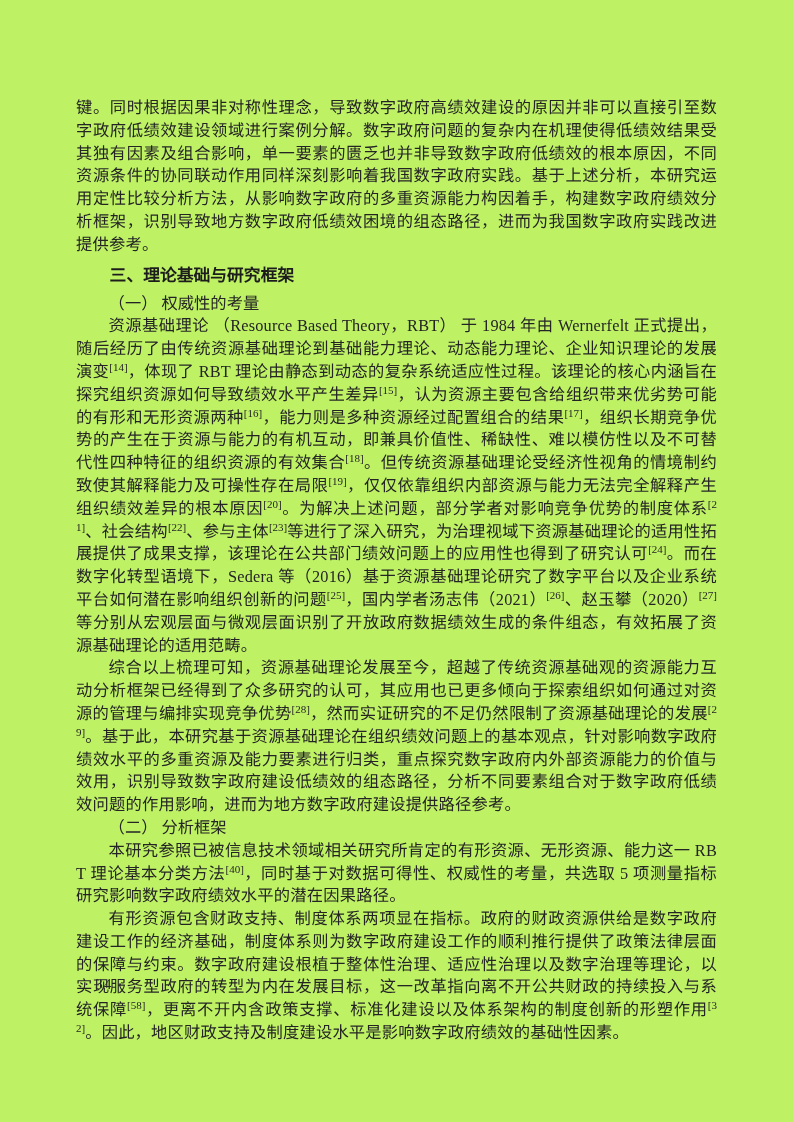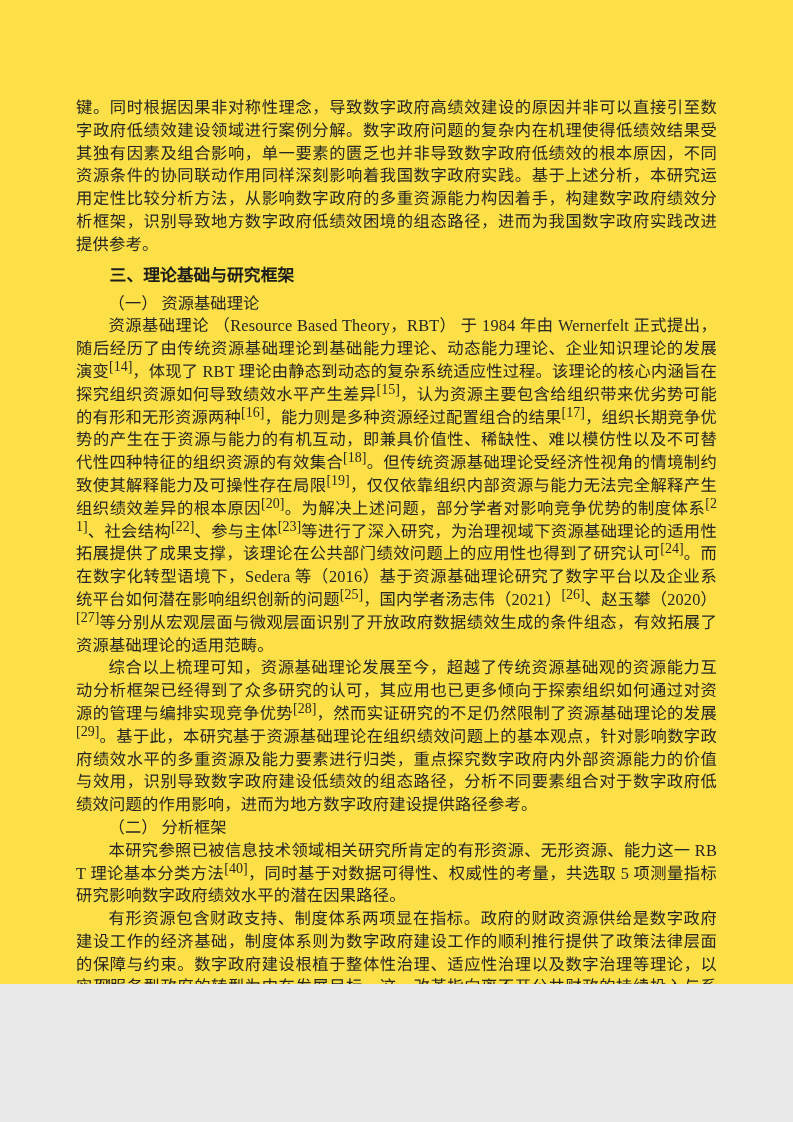--- a/index.html
+++ b/index.html
@@ -3,23 +3,23 @@
 <meta charset="utf-8">
 <style>
   html, body {
     margin: 0;
     padding: 0;
     background: #e8e8e8;
   }
   .page {
     position: relative;
     width: 793px;
-    height: 984px;
+    height: 1122px;
     margin: 0 auto;
-    background: #fde047;
+    background: #bef264;
     overflow: hidden;
     font-family: "Liberation Serif", "DejaVu Serif", serif;
     color: #242424;
   }
   .content {
     position: absolute;
     top: 97px;
     left: 76px;
     width: 641px;
   }
@@ -45,21 +45,21 @@
     color: #1c1c1c;
   }
   .subheading {
     margin: 0;
     font-size: 16.3px;
     line-height: 22.8px;
     text-indent: 2em;
     font-weight: normal;
   }
   sup.ref {
-    font-size: 14px;
+    font-size: 11px;
     line-height: 0;
     vertical-align: super;
     letter-spacing: 0;
   }
   .page-number {
     position: absolute;
     top: 975px;
     left: 84px;
     font-size: 15.5px;
     letter-spacing: 1px;
@@ -69,21 +69,21 @@
 </head>
 <body>
 
 <div class="page">
   <div class="content">
 
     <p class="para no-indent">键。同时根据因果非对称性理念，导致数字政府高绩效建设的原因并非可以直接引至数字政府低绩效建设领域进行案例分解。数字政府问题的复杂内在机理使得低绩效结果受其独有因素及组合影响，单一要素的匮乏也并非导致数字政府低绩效的根本原因，不同资源条件的协同联动作用同样深刻影响着我国数字政府实践。基于上述分析，本研究运用定性比较分析方法，从影响数字政府的多重资源能力构因着手，构建数字政府绩效分析框架，识别导致地方数字政府低绩效困境的组态路径，进而为我国数字政府实践改进提供参考。</p>
 
     <h2 class="heading">三、理论基础与研究框架</h2>
 
-    <p class="subheading">（一） 资源基础理论</p>
+    <p class="subheading">（一） 权威性的考量</p>
 
     <p class="para">资源基础理论 （Resource Based Theory，RBT） 于 1984 年由 Wernerfelt 正式提出，随后经历了由传统资源基础理论到基础能力理论、动态能力理论、企业知识理论的发展演变<sup class="ref">[14]</sup>，体现了 RBT 理论由静态到动态的复杂系统适应性过程。该理论的核心内涵旨在探究组织资源如何导致绩效水平产生差异<sup class="ref">[15]</sup>，认为资源主要包含给组织带来优劣势可能的有形和无形资源两种<sup class="ref">[16]</sup>，能力则是多种资源经过配置组合的结果<sup class="ref">[17]</sup>，组织长期竞争优势的产生在于资源与能力的有机互动，即兼具价值性、稀缺性、难以模仿性以及不可替代性四种特征的组织资源的有效集合<sup class="ref">[18]</sup>。但传统资源基础理论受经济性视角的情境制约致使其解释能力及可操性存在局限<sup class="ref">[19]</sup>，仅仅依靠组织内部资源与能力无法完全解释产生组织绩效差异的根本原因<sup class="ref">[20]</sup>。为解决上述问题，部分学者对影响竞争优势的制度体系<sup class="ref">[21]</sup>、社会结构<sup class="ref">[22]</sup>、参与主体<sup class="ref">[23]</sup>等进行了深入研究，为治理视域下资源基础理论的适用性拓展提供了成果支撑，该理论在公共部门绩效问题上的应用性也得到了研究认可<sup class="ref">[24]</sup>。而在数字化转型语境下，Sedera 等（2016）基于资源基础理论研究了数字平台以及企业系统平台如何潜在影响组织创新的问题<sup class="ref">[25]</sup>，国内学者汤志伟（2021）<sup class="ref">[26]</sup>、赵玉攀（2020）<sup class="ref">[27]</sup>等分别从宏观层面与微观层面识别了开放政府数据绩效生成的条件组态，有效拓展了资源基础理论的适用范畴。</p>
 
     <p class="para">综合以上梳理可知，资源基础理论发展至今，超越了传统资源基础观的资源能力互动分析框架已经得到了众多研究的认可，其应用也已更多倾向于探索组织如何通过对资源的管理与编排实现竞争优势<sup class="ref">[28]</sup>，然而实证研究的不足仍然限制了资源基础理论的发展<sup class="ref">[29]</sup>。基于此，本研究基于资源基础理论在组织绩效问题上的基本观点，针对影响数字政府绩效水平的多重资源及能力要素进行归类，重点探究数字政府内外部资源能力的价值与效用，识别导致数字政府建设低绩效的组态路径，分析不同要素组合对于数字政府低绩效问题的作用影响，进而为地方数字政府建设提供路径参考。</p>
 
     <p class="subheading">（二） 分析框架</p>
 
     <p class="para">本研究参照已被信息技术领域相关研究所肯定的有形资源、无形资源、能力这一 RBT 理论基本分类方法<sup class="ref">[40]</sup>，同时基于对数据可得性、权威性的考量，共选取 5 项测量指标研究影响数字政府绩效水平的潜在因果路径。</p>
 
     <p class="para">有形资源包含财政支持、制度体系两项显在指标。政府的财政资源供给是数字政府建设工作的经济基础，制度体系则为数字政府建设工作的顺利推行提供了政策法律层面的保障与约束。数字政府建设根植于整体性治理、适应性治理以及数字治理等理论，以实现服务型政府的转型为内在发展目标，这一改革指向离不开公共财政的持续投入与系统保障<sup class="ref">[58]</sup>，更离不开内含政策支撑、标准化建设以及体系架构的制度创新的形塑作用<sup class="ref">[32]</sup>。因此，地区财政支持及制度建设水平是影响数字政府绩效的基础性因素。</p>

